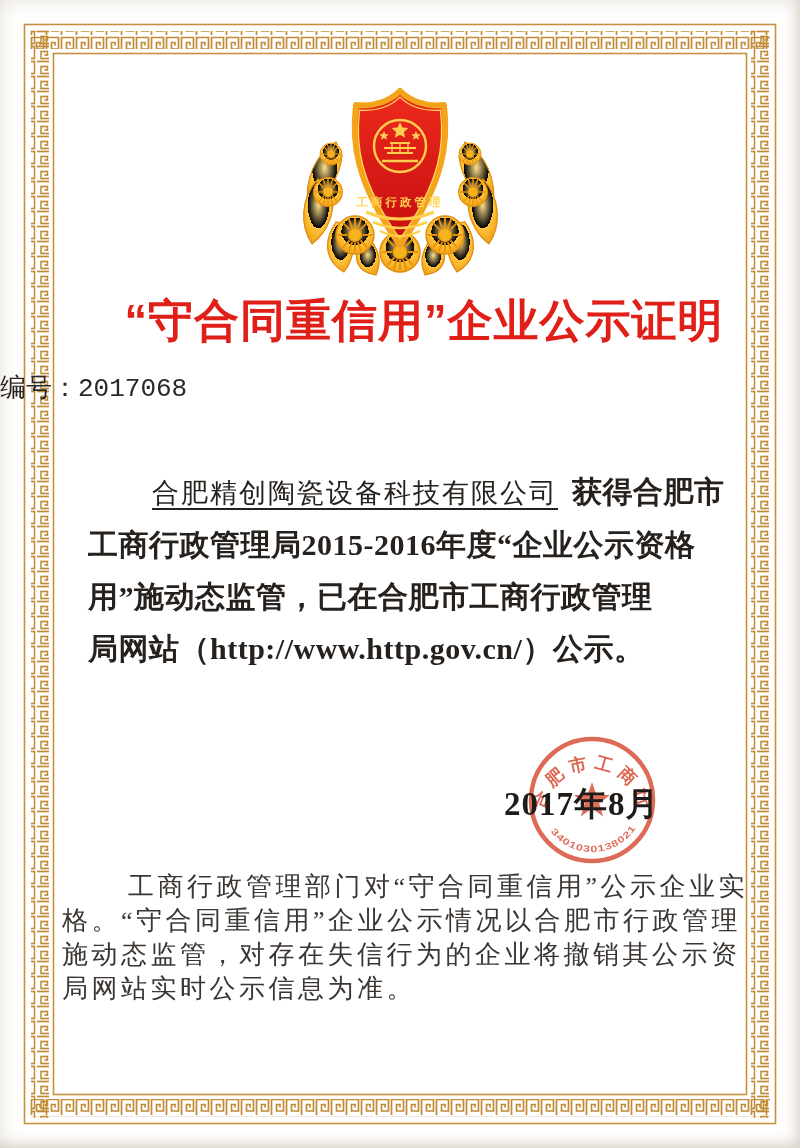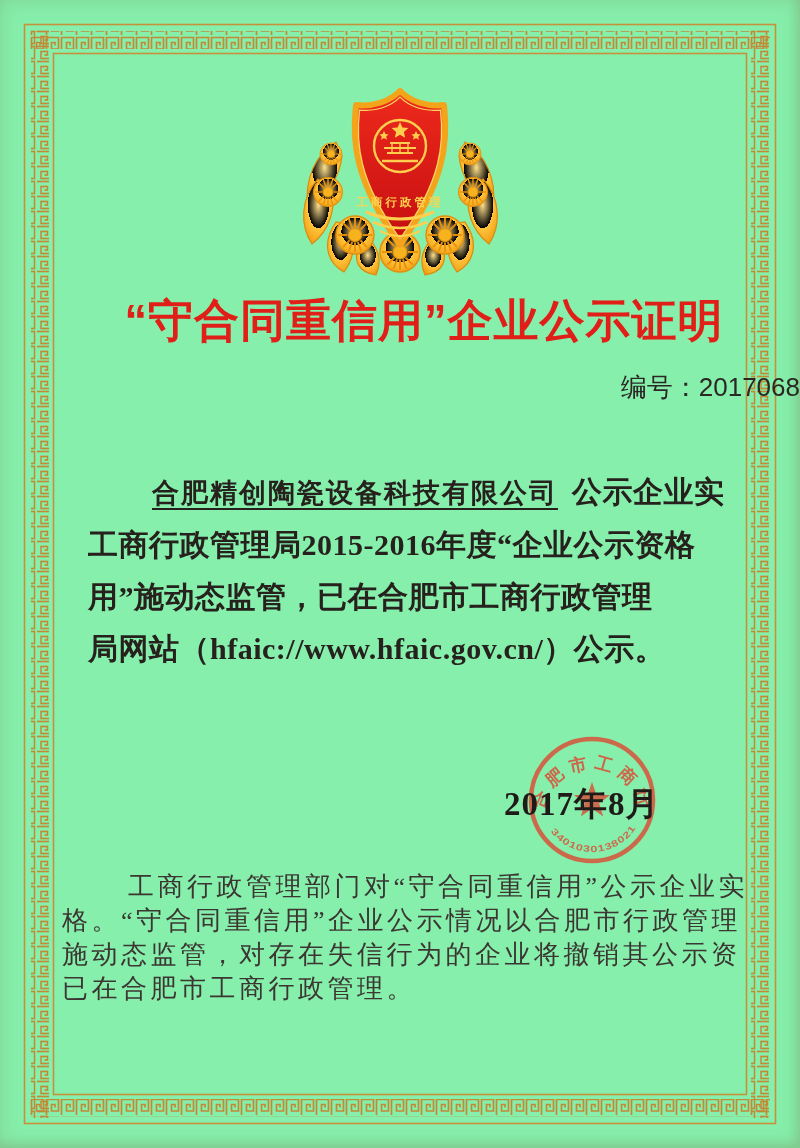--- a/index.html
+++ b/index.html
@@ -4,60 +4,60 @@
 <style>
   html,body{margin:0;padding:0;}
   body{
     width:800px;height:1148px;
     background:#e9e4d8;
     font-family:"Liberation Serif", serif;
   }
   .page{
     position:relative;
     width:800px;height:1148px;
-    background:#86efac;
+    background:#ffffff;
     overflow:hidden;
     box-shadow:inset 0 0 22px rgba(110,85,45,.16), inset -4px -5px 9px rgba(110,85,45,.14);
   }
   .border-svg{position:absolute;left:0;top:0;z-index:1;}
   .emblem{position:absolute;left:298px;top:84px;width:205px;height:192px;z-index:2;}
   .cert-title{
     position:absolute;left:0;top:291px;width:100%;
     text-align:center;
     font-family:"Liberation Sans", sans-serif;
     font-weight:900;
     font-size:45px;
     letter-spacing:1px;
     color:#e02018;
     z-index:2;
     padding-left:24px;
   }
   .serial{
     position:absolute;left:0;top:370px;width:100%;
-    text-align:right;
-    font-family:Liberation Sans, sans-serif;
+    text-align:left;
+    font-family:Liberation Mono, monospace;
     font-size:26px;
     color:#2b2username:#2b2724;
     color:#2b2724;
     z-index:2;
   }
   .body-text{
     position:absolute;left:88px;top:466px;width:628px;
     font-family:"Liberation Serif", serif;
     font-weight:700;
     font-size:30px;
     line-height:52px;
     letter-spacing:0.5px;
     color:#26211d;
     z-index:2;
   }
   .body-line{white-space:nowrap;}
   .body-line.first{padding-left:64px;}
   .company{
-    font-weight:700;
+    font-weight:400;
     font-size:27px;
     text-decoration:underline;
     text-underline-offset:6px;
     letter-spacing:2px;
     margin-top:11px;
   }
   .after-company{margin-left:14px;}
   .seal{position:absolute;left:524px;top:732px;width:136px;height:136px;z-index:2;opacity:.93;}
   .issue-date{
     position:absolute;left:504px;top:782px;
@@ -173,24 +173,24 @@
       <path d="M75,138 Q102,150 129,138" stroke-width="2.5"></path>
       <path d="M82,147 Q102,157 122,147" stroke-width="2"></path>
     </g>
   </svg>
 
   <div class="cert-title">“守合同重信用”企业公示证明</div>
 
   <div class="serial"><span>编号：</span><span>2017068</span></div>
 
   <div class="body-text">
-    <div class="body-line first"><span class="company">合肥精创陶瓷设备科技有限公司</span><span class="after-company">公示企业实</span></div>
+    <div class="body-line first"><span class="company">合肥精创陶瓷设备科技有限公司</span><span class="after-company">获得合肥市</span></div>
     <div class="body-line">工商行政管理局2015-2016年度“企业公示资格</div>
     <div class="body-line">用”施动态监管，已在合肥市工商行政管理</div>
-    <div class="body-line">局网站（hfaic://www.hfaic.gov.cn/）公示。</div>
+    <div class="body-line">局网站（http://www.http.gov.cn/）公示。</div>
   </div>
 
   <svg class="seal" viewBox="0 0 136 136">
     <defs>
       <path id="sealArc" d="M 19,86 A 49 49 0 1 1 117,86" fill="none"></path>
       <path id="sealNum" d="M 25.5,98 A 52 52 0 0 0 110.5,98" fill="none"></path>
     </defs>
     <circle cx="68" cy="68" r="61" fill="none" stroke="#d9523c" stroke-width="4.5" opacity="0.92"></circle>
     <path opacity="0.9" fill="#d9523c" d="M68,50 L72.5,62.9 86.1,63.1 75.2,71.4 79.2,84.4 68,76.6 56.8,84.4 60.8,71.4 49.9,63.1 63.5,62.9 Z"></path>
     <text font-size="17.5" font-weight="bold" fill="#d9523c" letter-spacing="6" font-family="Liberation Serif, serif" opacity="0.95">
@@ -200,16 +200,16 @@
       <textPath href="#sealNum" startOffset="2" textLength="100" lengthAdjust="spacingAndGlyphs">3401030138021</textPath>
     </text>
   </svg>
 
   <div class="issue-date">2017年8月</div>
 
   <div class="footer-text">
     <div class="footer-line first">工商行政管理部门对“守合同重信用”公示企业实</div>
     <div class="footer-line">格。“守合同重信用”企业公示情况以合肥市行政管理</div>
     <div class="footer-line">施动态监管，对存在失信行为的企业将撤销其公示资</div>
-    <div class="footer-line">已在合肥市工商行政管理。</div>
+    <div class="footer-line">局网站实时公示信息为准。</div>
   </div>
 
 </div>
 
 </body></html>

